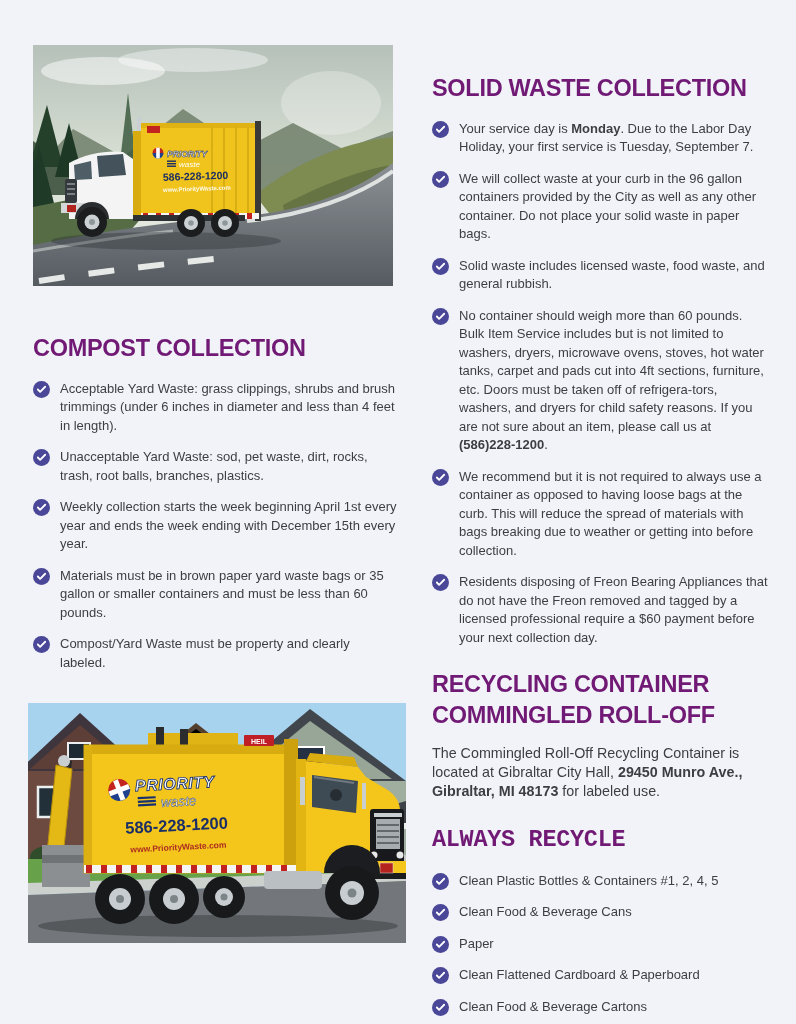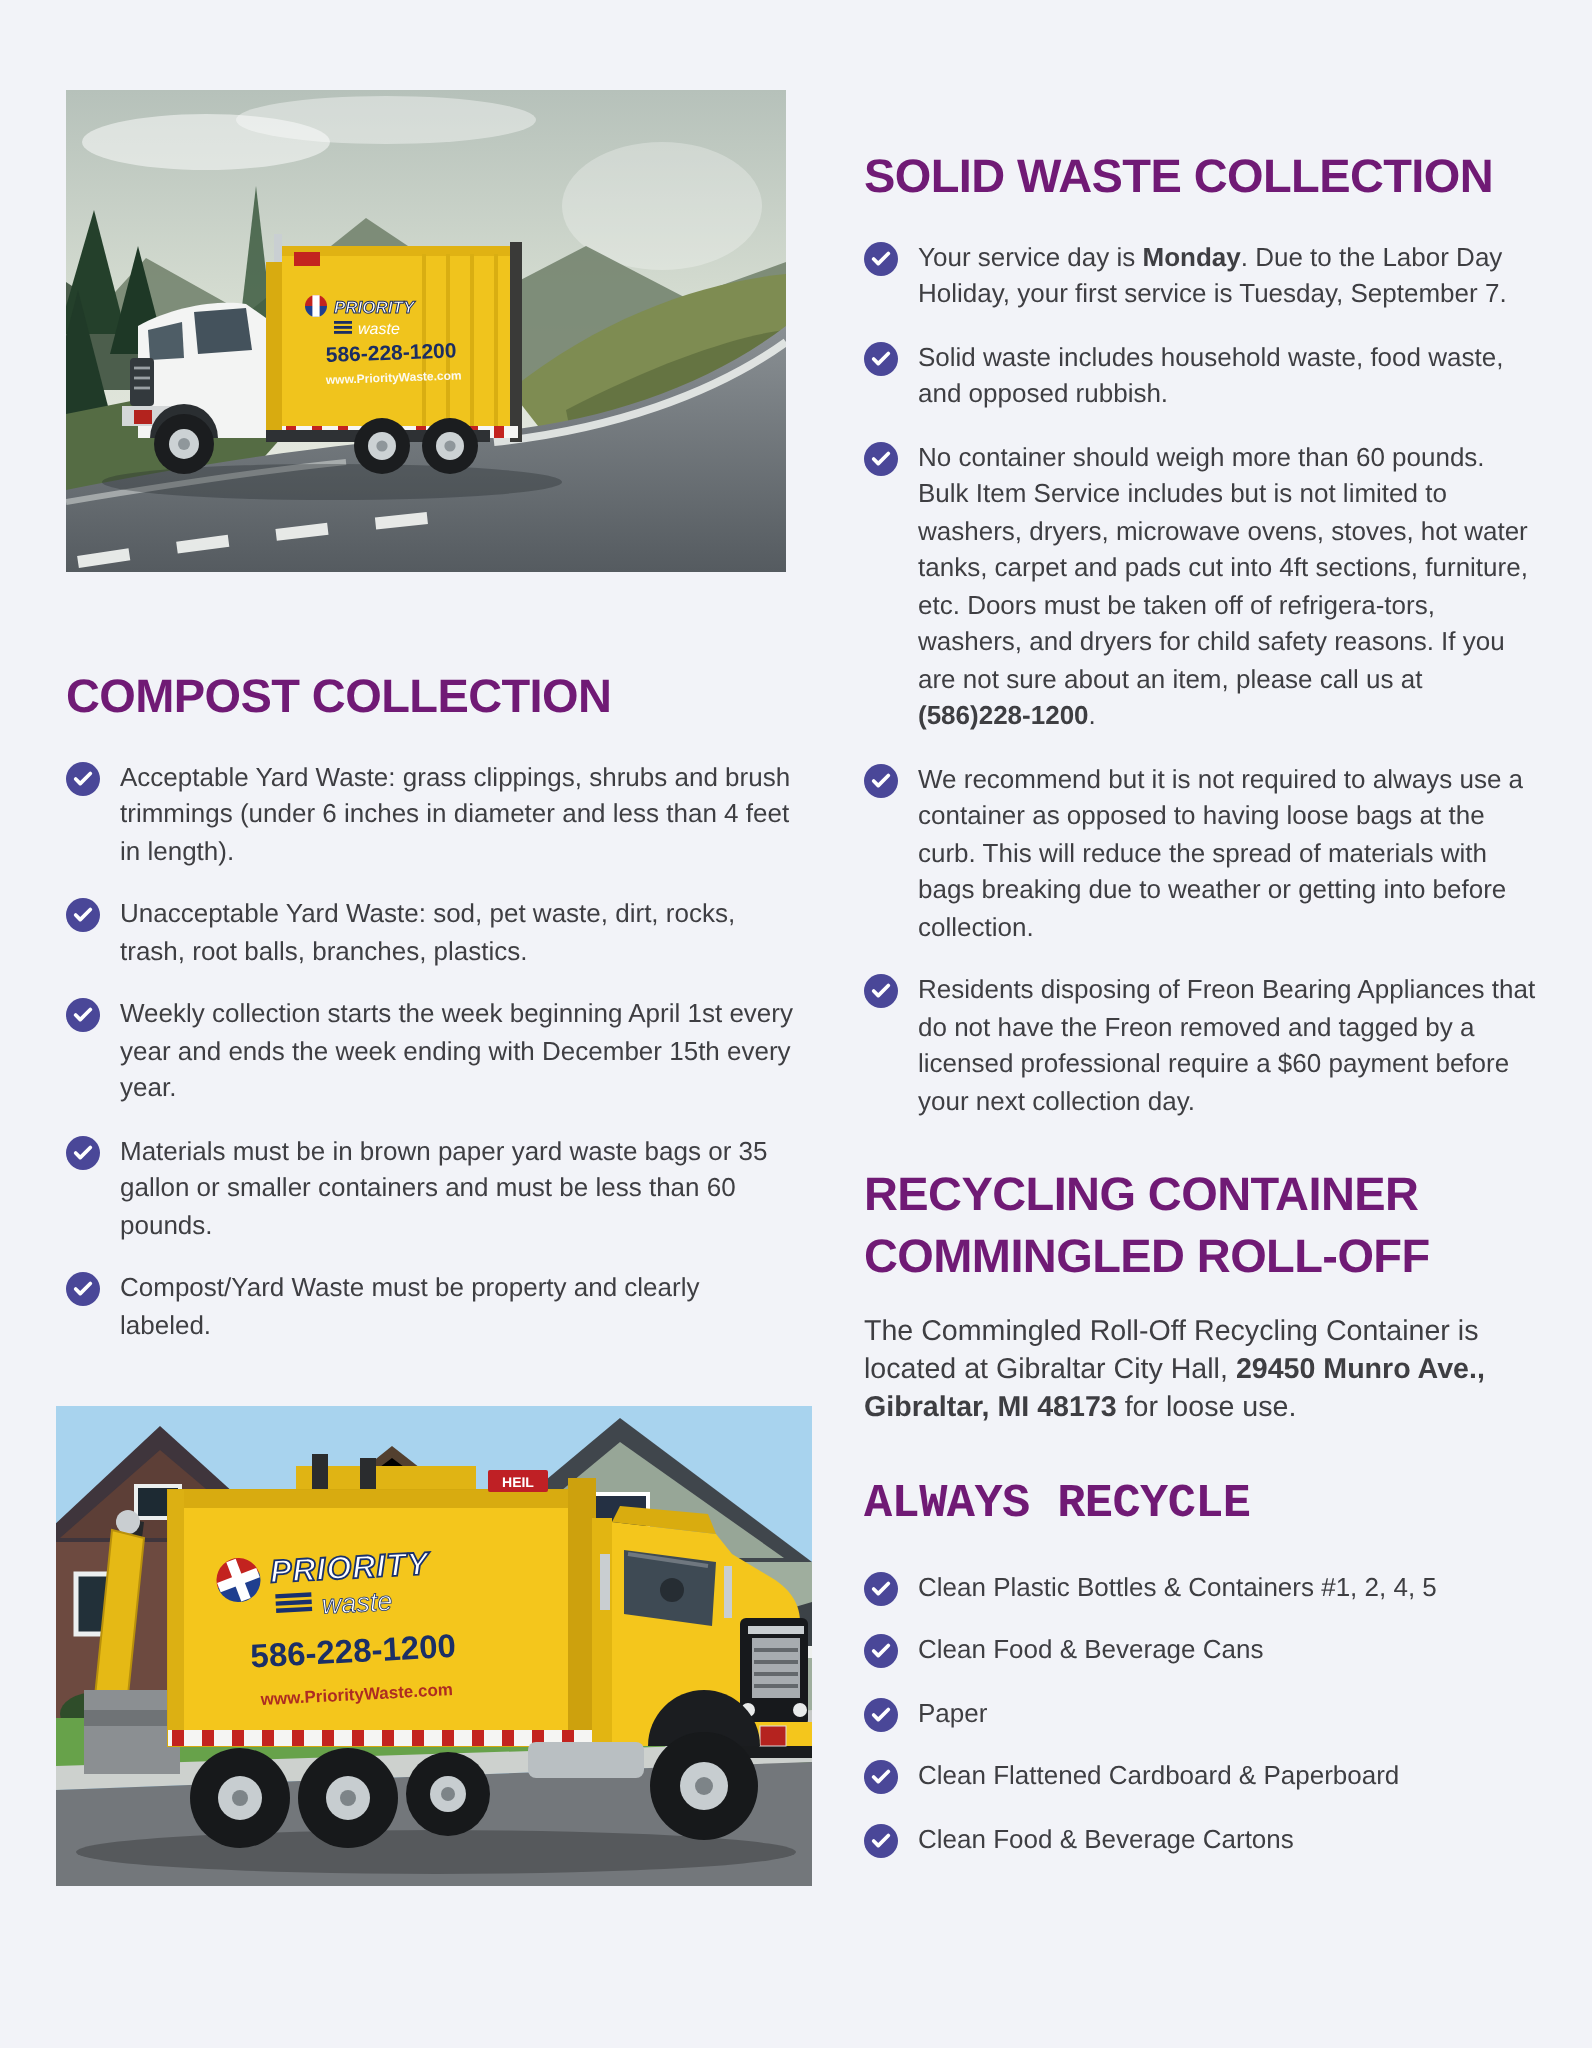--- a/index.html
+++ b/index.html
@@ -287,28 +287,36 @@
 
           <li>
             <span class="chk">
               <svg viewBox="0 0 24 24" width="11" height="11">
                 <path d="M20 6L9 17l-5-5" fill="none" stroke="#ffffff" stroke-width="4" stroke-linecap="round" stroke-linejoin="round"></path>
               </svg>
             </span>
             <span class="txt"><span>Your service day is </span><b>Monday</b><span>. Due to the Labor Day Holiday, your first service is Tuesday, September 7.</span></span>
           </li>
 
-
-          <li>
-            <span class="chk">
-              <svg viewBox="0 0 24 24" width="11" height="11">
-                <path d="M20 6L9 17l-5-5" fill="none" stroke="#ffffff" stroke-width="4" stroke-linecap="round" stroke-linejoin="round"></path>
-              </svg>
-            </span>
-            <span class="txt"><span>Solid waste includes household waste, food waste, and opposed rubbish.</span></span>
+          <li>
+            <span class="chk">
+              <svg viewBox="0 0 24 24" width="11" height="11">
+                <path d="M20 6L9 17l-5-5" fill="none" stroke="#ffffff" stroke-width="4" stroke-linecap="round" stroke-linejoin="round"></path>
+              </svg>
+            </span>
+            <span class="txt"><span>We will collect waste at your curb in the 96 gallon containers provided by the City as well as any other container. Do not place your solid waste in paper bags.</span></span>
+          </li>
+
+          <li>
+            <span class="chk">
+              <svg viewBox="0 0 24 24" width="11" height="11">
+                <path d="M20 6L9 17l-5-5" fill="none" stroke="#ffffff" stroke-width="4" stroke-linecap="round" stroke-linejoin="round"></path>
+              </svg>
+            </span>
+            <span class="txt"><span>Solid waste includes licensed waste, food waste, and general rubbish.</span></span>
           </li>
 
           <li>
             <span class="chk">
               <svg viewBox="0 0 24 24" width="11" height="11">
                 <path d="M20 6L9 17l-5-5" fill="none" stroke="#ffffff" stroke-width="4" stroke-linecap="round" stroke-linejoin="round"></path>
               </svg>
             </span>
             <span class="txt"><span>No container should weigh more than 60 pounds. Bulk Item Service includes but is not limited to washers, dryers, microwave ovens, stoves, hot water tanks, carpet and pads cut into 4ft sections, furniture, etc. Doors must be taken off of refrigera-tors, washers, and dryers for child safety reasons. If you are not sure about an item, please call us at </span><b>(586)228-1200</b><span>.</span></span>
           </li>
@@ -331,21 +339,21 @@
             <span class="txt"><span>Residents disposing of Freon Bearing Appliances that do not have the Freon removed and tagged by a licensed professional require a $60 payment before your next collection day.</span></span>
           </li>
         </ul>
     </section>
 
     <section>
       <h2 class="title" id="commingled-title">
         <span>RECYCLING CONTAINER</span>
         <span>COMMINGLED ROLL-OFF</span>
       </h2>
-      <p id="commingled-text"><span>The Commingled Roll-Off Recycling Container is located at Gibraltar City Hall, </span><b>29450 Munro Ave., Gibraltar, MI 48173</b><span> for loose use.</span></p>
+      <p id="commingled-text"><span>The Commingled Roll-Off Recycling Container is located at Gibraltar City Hall, </span><b>29450 Munro Ave., Gibraltar, MI 48173</b><span> for labeled use.</span></p>
     </section>
 
     <section>
       <h2 class="title" id="recycle-title">ALWAYS RECYCLE</h2>
       <ul class="bullets">
 
           <li>
             <span class="chk">
               <svg viewBox="0 0 24 24" width="11" height="11">
                 <path d="M20 6L9 17l-5-5" fill="none" stroke="#ffffff" stroke-width="4" stroke-linecap="round" stroke-linejoin="round"></path>

